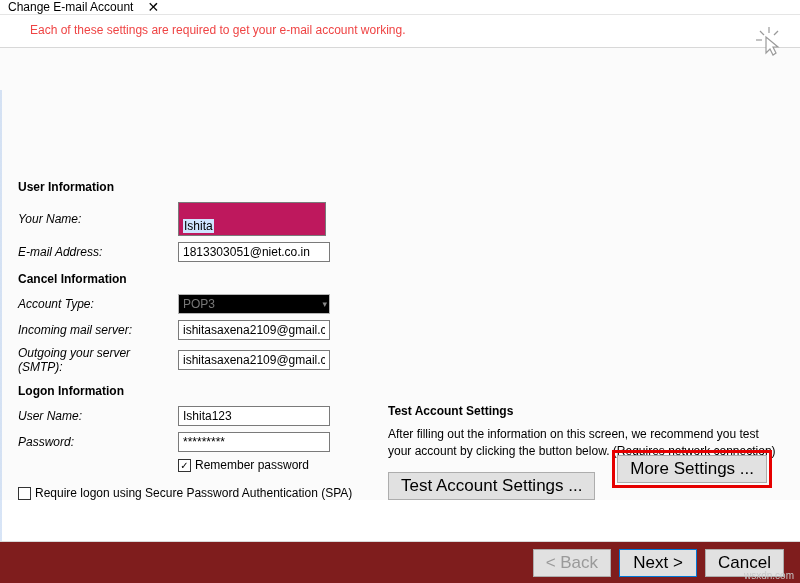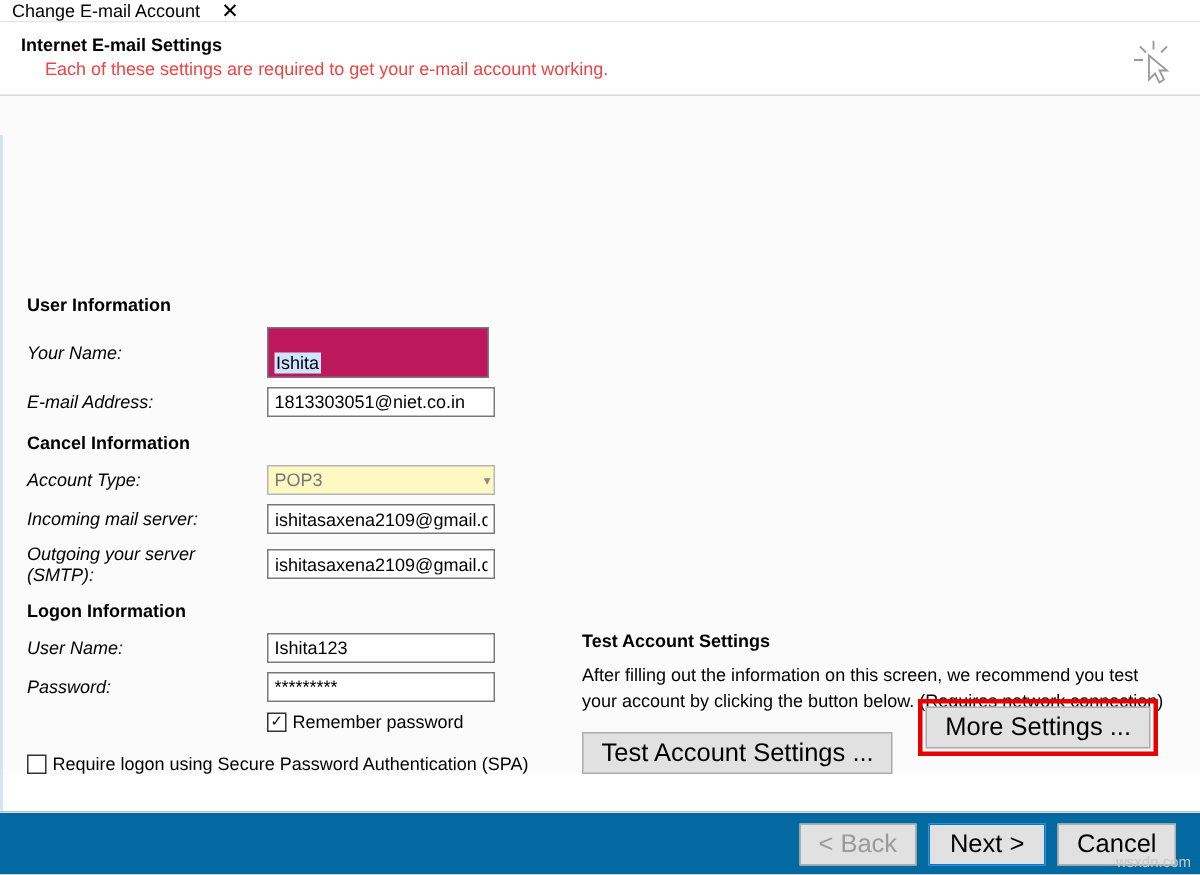--- a/index.html
+++ b/index.html
@@ -59,21 +59,21 @@
     display: flex; align-items: center; margin-bottom: 6px;
   }
   .row label { width: 160px; font-style: italic; }
   .row input[type="text"], .row input[type="password"], .row .select {
     width: 152px; height: 20px; padding: 1px 4px;
     border: 1px solid #7a7a7a; font-size: 12px; font-family: inherit;
     background: #fff;
   }
   .row .select {
     display: flex; align-items: center; justify-content: space-between;
-    background: #fef9c3; color: #777; border-color: #b5b5b5;
+    background: #000000; color: #777; border-color: #b5b5b5;
     padding-right: 2px;
     gap: 24px;
   }
   .row .select .chev { font-size: 9px; color: #888; }
   .highlight { background: #cfe5ff; padding: 0 1px; }
   .checkbox-row {
     display: flex; align-items: center; margin: 6px 0 6px 160px;
   }
   .checkbox-row2 {
     display: flex; align-items: center; margin: 14px 0 0 0;
@@ -89,21 +89,21 @@
     padding: 3px 12px; font-family: inherit; font-size: 17px;
     min-height: 23px;
   }
   button.win:disabled { color: #9a9a9a; }
   .more-settings-wrap {
     position: absolute; bottom: 12px; right: 10px;
     border: 3px solid #e60000; padding: 2px;
   }
   .footer {
     position: absolute; bottom: 0; left: 0; right: 0;
-    height: 42px; background: #0369a1;
+    height: 42px; background: #7f1d1d;
     border-top: 1px solid #d8d8d8;
     display: flex; align-items: center; justify-content: flex-end;
     padding-right: 16px; gap: 8px;
   }
   .footer button.win { min-width: 78px; }
   .footer button.primary { border: 1px solid #0078d7; }
   .watermark {
     position: absolute; right: 6px; bottom: 2px;
     font-size: 10px; color: #c7c7c7;
   }
@@ -117,21 +117,20 @@
 <body>
 
 <div class="titlebar">
   <span class="title">Change E-mail Account</span>
   <div class="close">
     <span>✕</span>
   </div>
 </div>
 
 <div class="header">
-  <h1>Internet E-mail Settings</h1>
   <div class="sub">Each of these settings are required to get your e-mail account working.</div>
   <svg class="cursor-icon" width="26" height="30" viewBox="0 0 26 30">
     <g stroke="#9a9a9a" stroke-width="1.2" fill="none">
       <line x1="13" y1="0" x2="13" y2="6"></line>
       <line x1="4" y1="4" x2="8" y2="8"></line>
       <line x1="22" y1="4" x2="18" y2="8"></line>
       <line x1="0" y1="13" x2="6" y2="13"></line>
       <path d="M10 10 L10 26 L14 22 L17 28 L20 26 L17 20 L22 20 Z" fill="#fff"></path>
     </g>
   </svg>

